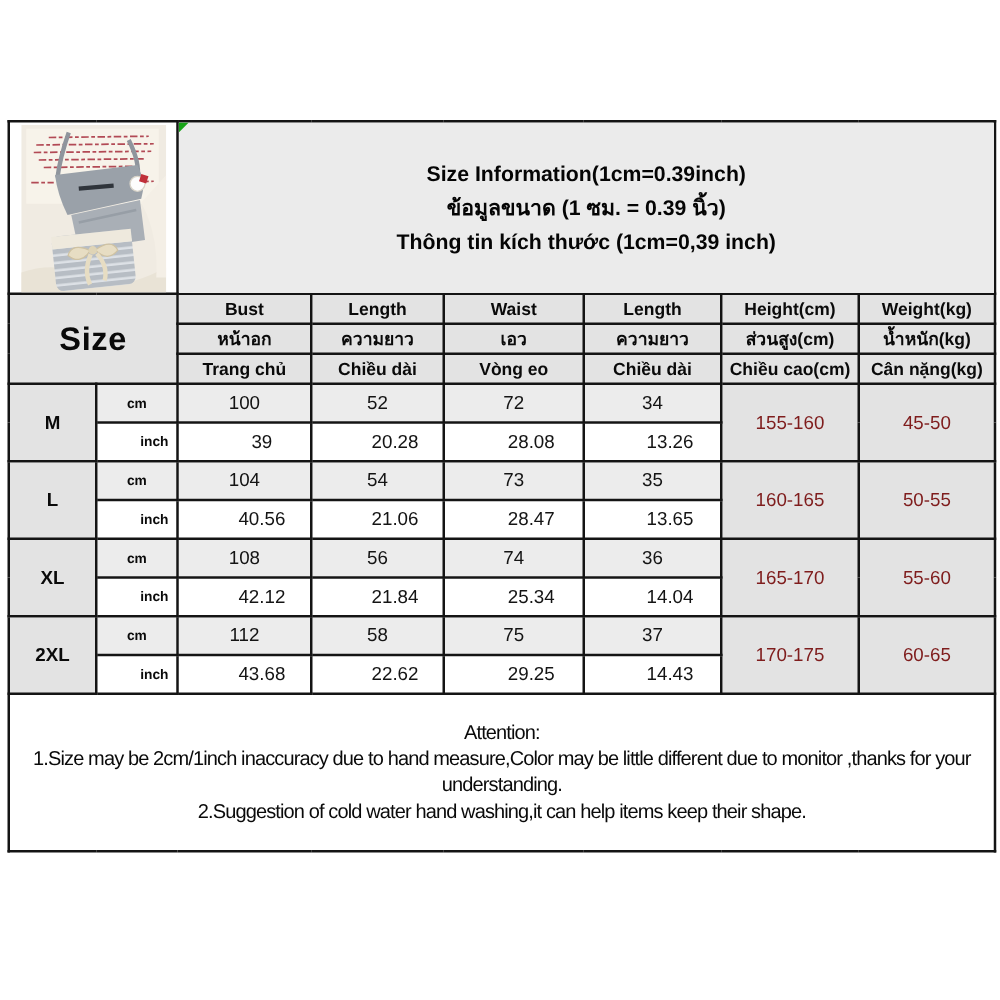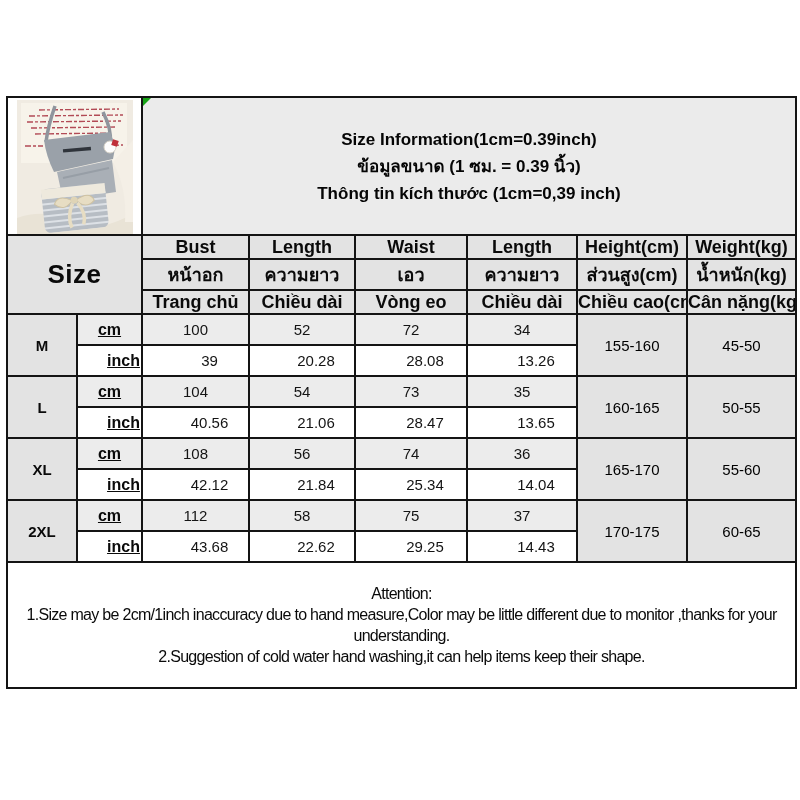--- a/index.html
+++ b/index.html
@@ -42,29 +42,29 @@
   .corner-marker {
     position: absolute;
     left: 0; top: 0;
     width: 0; height: 0;
     border-top: 8px solid #17a317;
     border-right: 8px solid transparent;
   }
   
   tr.h-row { height: 24px; }
   td.size-cell { background: #e3e3e3; font-weight: bold; font-size: 26px; letter-spacing: 0.5px; }
-  td.head { background: #e3e3e3; font-weight: bold; font-size: 18px; white-space: nowrap; }
+  td.head { background: #e3e3e3; font-weight: bold; font-size: 14px; white-space: nowrap; }
   
   tr.d-row { height: 31px; }
   td.c-sizelabel { background: #e3e3e3; font-weight: bold; font-size: 15px; }
-  td.c-unit { font-weight: bold; font-size: 16px; text-decoration: underline; }
+  td.c-unit { font-weight: bold; font-size: 11px; }
   td.c-val { font-size: 15px; color: #141414; margin-top: 36px; }
   tr.r-cm td.c-unit, tr.r-cm td.c-val { background: #ececec; }
   tr.r-inch td.c-unit, tr.r-inch td.c-val { background: #ffffff; padding-left: 28px; }
-  td.c-range { background: #e3e3e3; font-size: 15px; color: #000000; }
+  td.c-range { background: #e3e3e3; font-size: 15px; color: #7f1d1d; }
   
   td.attention-cell {
     background: #ffffff;
     height: 124px;
     text-align: left;
     vertical-align: top;
     padding: 2px 4px 0 2px;
   }
   .attn-text {
     font-size: 16px;

